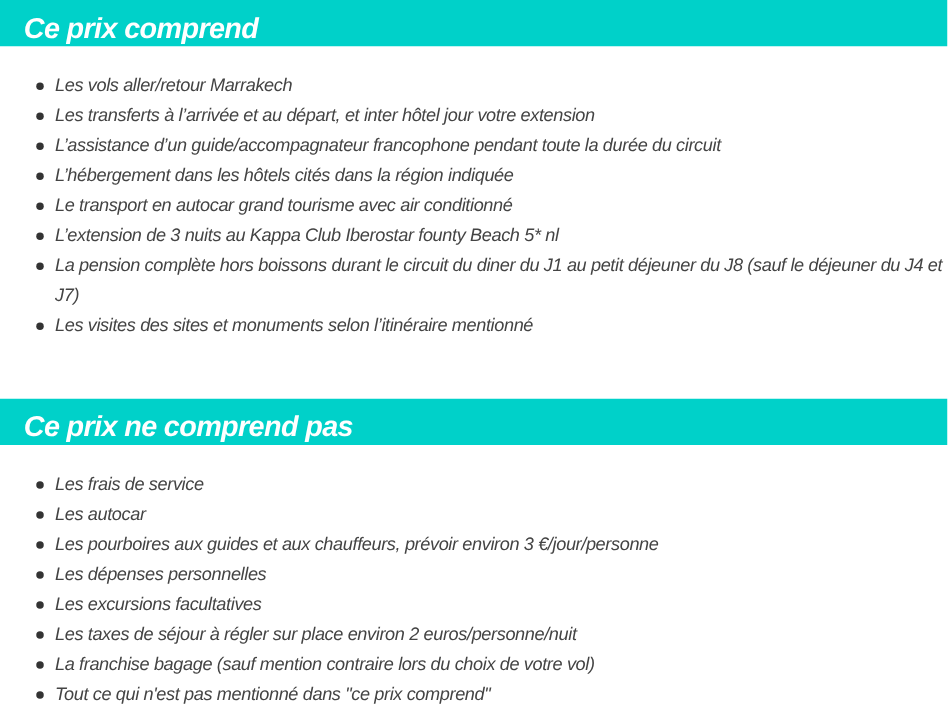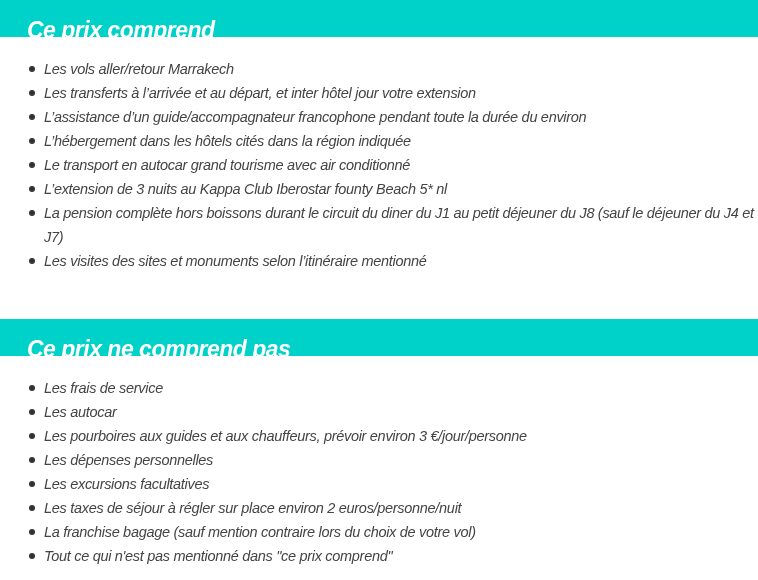--- a/index.html
+++ b/index.html
@@ -1,38 +1,38 @@
 <!DOCTYPE html>
 <html><head>
   <meta charset="utf-8">
   <style>
     html, body { margin: 0; padding: 0; background: #ffffff; }
     body { width: 758px; height: 580px; overflow: hidden; position: relative;
       font-family: "DejaVu Sans", "Liberation Sans", sans-serif; }
     .band { position: absolute; left: 0; width: 758px; height: 37px; background: #00d1c9; }
-    .band h2 { margin: 12px; padding-left: 15px; color: #ffffff; font-style: italic; font-weight: bold;
+    .band h2 { margin: 4px; padding-left: 15px; color: #ffffff; font-style: italic; font-weight: bold;
       font-size: 23px; line-height: 37px; letter-spacing: -0.5px;
       font-family: "Liberation Sans", sans-serif; }
     ul.list { position: absolute; left: 0; margin: 4px; padding: 0; list-style: none; width: 758px; }
     ul.list li { position: relative; padding-left: 40px; padding-right: 8px; color: #444444;
       font-style: italic; font-size: 14.5px; line-height: 24px; letter-spacing: -0.3px;
       font-family: "Liberation Sans", sans-serif; }
     ul.list li .bullet { position: absolute; left: 25px; top: 9px; width: 6px; height: 6px;
       border-radius: 50%; background: #333333; }
   </style>
 </head>
 <body>
 
 <div class="band" style="top:0;">
   <h2>Ce prix comprend</h2>
 </div>
 <ul class="list" style="top:53px;">
   <li><span class="bullet"></span><span>Les vols aller/retour Marrakech</span></li>
   <li><span class="bullet"></span><span>Les transferts à l’arrivée et au départ, et inter hôtel jour votre extension</span></li>
-  <li><span class="bullet"></span><span>L’assistance d’un guide/accompagnateur francophone pendant toute la durée du environ</span></li>
+  <li><span class="bullet"></span><span>L’assistance d’un guide/accompagnateur francophone pendant toute la durée du circuit</span></li>
   <li><span class="bullet"></span><span>L’hébergement dans les hôtels cités dans la région indiquée</span></li>
   <li><span class="bullet"></span><span>Le transport en autocar grand tourisme avec air conditionné</span></li>
   <li><span class="bullet"></span><span>L’extension de 3 nuits au Kappa Club Iberostar founty Beach 5* nl</span></li>
   <li><span class="bullet"></span><span>La pension complète hors boissons durant le circuit du diner du J1 au petit déjeuner du J8 (sauf le déjeuner du J4 et J7)</span></li>
   <li><span class="bullet"></span><span>Les visites des sites et monuments selon l’itinéraire mentionné</span></li>
 </ul>
 
 <div class="band" style="top:319px;">
   <h2>Ce prix ne comprend pas</h2>
 </div>

